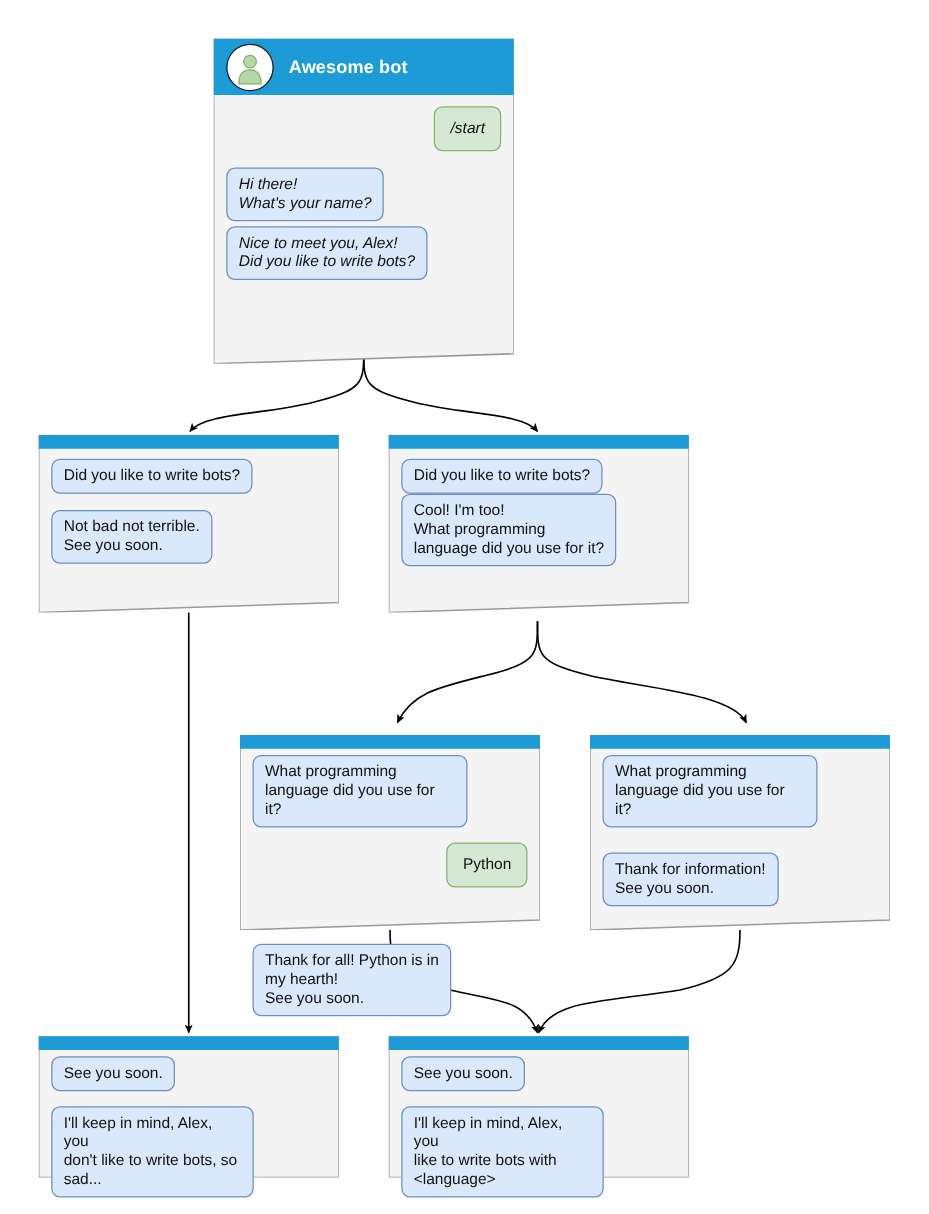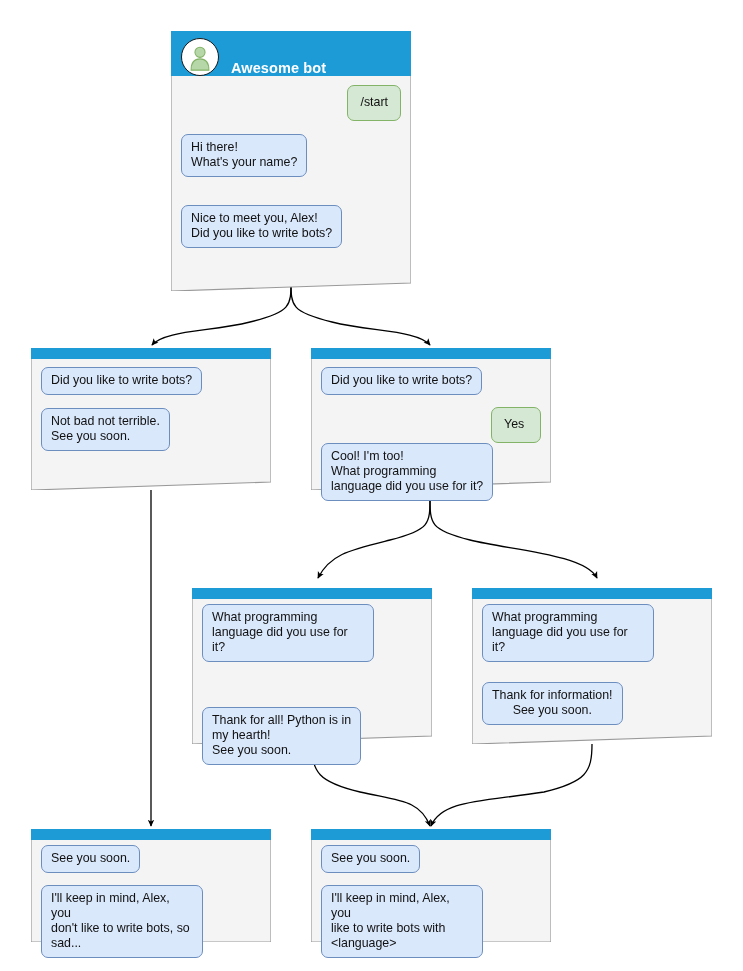--- a/index.html
+++ b/index.html
@@ -48,21 +48,20 @@
     height: 11px;
     width: 100%;
     box-sizing: border-box;
     display: flex;
     align-items: center;
     z-index: 2;
   }
   .node.root .titlebar {
     height: 45px;
     padding-left: 10px;
-    align-items: flex-end;
   }
   .title-text {
     color: #ffffff;
     font-weight: bold;
     font-size: 14.5px;
     margin-left: 12px;
     letter-spacing: 0.1px;
   }
   .avatar {
     width: 36px;
@@ -107,21 +106,21 @@
     white-space: pre-line;
     max-width: 196px;
   }
   .msg.user .bubble {
     background: #d5e8d4;
     border-color: #82b366;
     text-align: left;
     min-width: 50px;
     padding: 9px 12px 10px 12px;
   }
-  .node.root .bubble { max-width: 188px; }
+  .node.root .bubble { max-width: 188px; font-style: italic; }
 
   
   .msg.user .bubble { display: inline-block; }
 </style>
 </head>
 <body>
 
 <div id="canvas">
 
   <svg class="edges" viewBox="0 0 743 971" width="743" height="971">
@@ -158,21 +157,21 @@
       <span class="title-text">Awesome bot</span>
     </div>
     <div class="messages">
       <div class="msg user">
         <div class="bubble">/start</div>
       </div>
       <div class="msg bot" style="margin-top:13px;">
         <div class="bubble">Hi there!
 What's your name?</div>
       </div>
-      <div class="msg bot" style="margin-top:28px;">
+      <div class="msg bot" style="margin-top:4px;">
         <div class="bubble">Nice to meet you, Alex!
 Did you like to write bots?</div>
       </div>
     </div>
   </div>
 
   <div class="node sub" style="left:31px; top:348px; width:240px; height:142px;">
     <svg class="node-shape" viewBox="0 0 240 142" preserveAspectRatio="none">
       <polygon points="0,0 240,0 240,134 0,142" fill="#f4f4f4" stroke="#999999" stroke-width="1.2"></polygon>
     </svg>
@@ -189,62 +188,62 @@
   </div>
 
   <div class="node sub" style="left:311px; top:348px; width:240px; height:142px;">
     <svg class="node-shape" viewBox="0 0 240 142" preserveAspectRatio="none">
       <polygon points="0,0 240,0 240,134 0,142" fill="#f4f4f4" stroke="#999999" stroke-width="1.2"></polygon>
     </svg>
     <div class="titlebar" style="background:#1d9bd7;"></div>
     <div class="messages">
       <div class="msg bot" style="margin-top:8px;">
         <div class="bubble" style="max-width:170px;">Did you like to write bots?</div>
-      </div>
-      <div class="msg user" style="margin-top:12px;">
-        <div class="bubble">Yes</div>
       </div>
       <div class="msg bot" style="margin-top:0;">
         <div class="bubble">Cool! I'm too!
 What programming
 language did you use for it?</div>
       </div>
     </div>
   </div>
 
   <div class="node sub" style="left:192px; top:588px; width:240px; height:156px;">
     <svg class="node-shape" viewBox="0 0 240 156" preserveAspectRatio="none">
       <polygon points="0,0 240,0 240,148 0,156" fill="#f4f4f4" stroke="#999999" stroke-width="1.2"></polygon>
     </svg>
     <div class="titlebar" style="background:#1d9bd7;"></div>
     <div class="messages">
       <div class="msg bot" style="margin-top:5px;">
         <div class="bubble" style="max-width:172px;">What programming
 language did you use for it?</div>
       </div>
+      <div class="msg user" style="margin-top:12px;">
+        <div class="bubble">Python</div>
+      </div>
       <div class="msg bot" style="margin-top:13px;">
         <div class="bubble" style="max-width:160px;margin-top:32px;">Thank for all! Python is in
 my hearth!
 See you soon.</div>
       </div>
     </div>
   </div>
 
   <div class="node sub" style="left:472px; top:588px; width:240px; height:156px;">
     <svg class="node-shape" viewBox="0 0 240 156" preserveAspectRatio="none">
       <polygon points="0,0 240,0 240,148 0,156" fill="#f4f4f4" stroke="#999999" stroke-width="1.2"></polygon>
     </svg>
     <div class="titlebar" style="background:#1d9bd7;"></div>
     <div class="messages">
       <div class="msg bot" style="margin-top:5px;">
         <div class="bubble" style="max-width:172px;">What programming
 language did you use for it?</div>
       </div>
       <div class="msg bot" style="margin-top:20px;">
-        <div class="bubble" style="max-width:160px;text-align:center;">Thank for information!
+        <div class="bubble" style="max-width:160px;">Thank for information!
 See you soon.</div>
       </div>
     </div>
   </div>
 
   <div class="node sub" style="left:31px; top:829px; width:240px; height:113px;">
     <svg class="node-shape" viewBox="0 0 240 113" preserveAspectRatio="none">
       <polygon points="0,0 240,0 240,113 0,113" fill="#f4f4f4" stroke="#999999" stroke-width="1.2"></polygon>
     </svg>
     <div class="titlebar" style="background:#1d9bd7;"></div>

